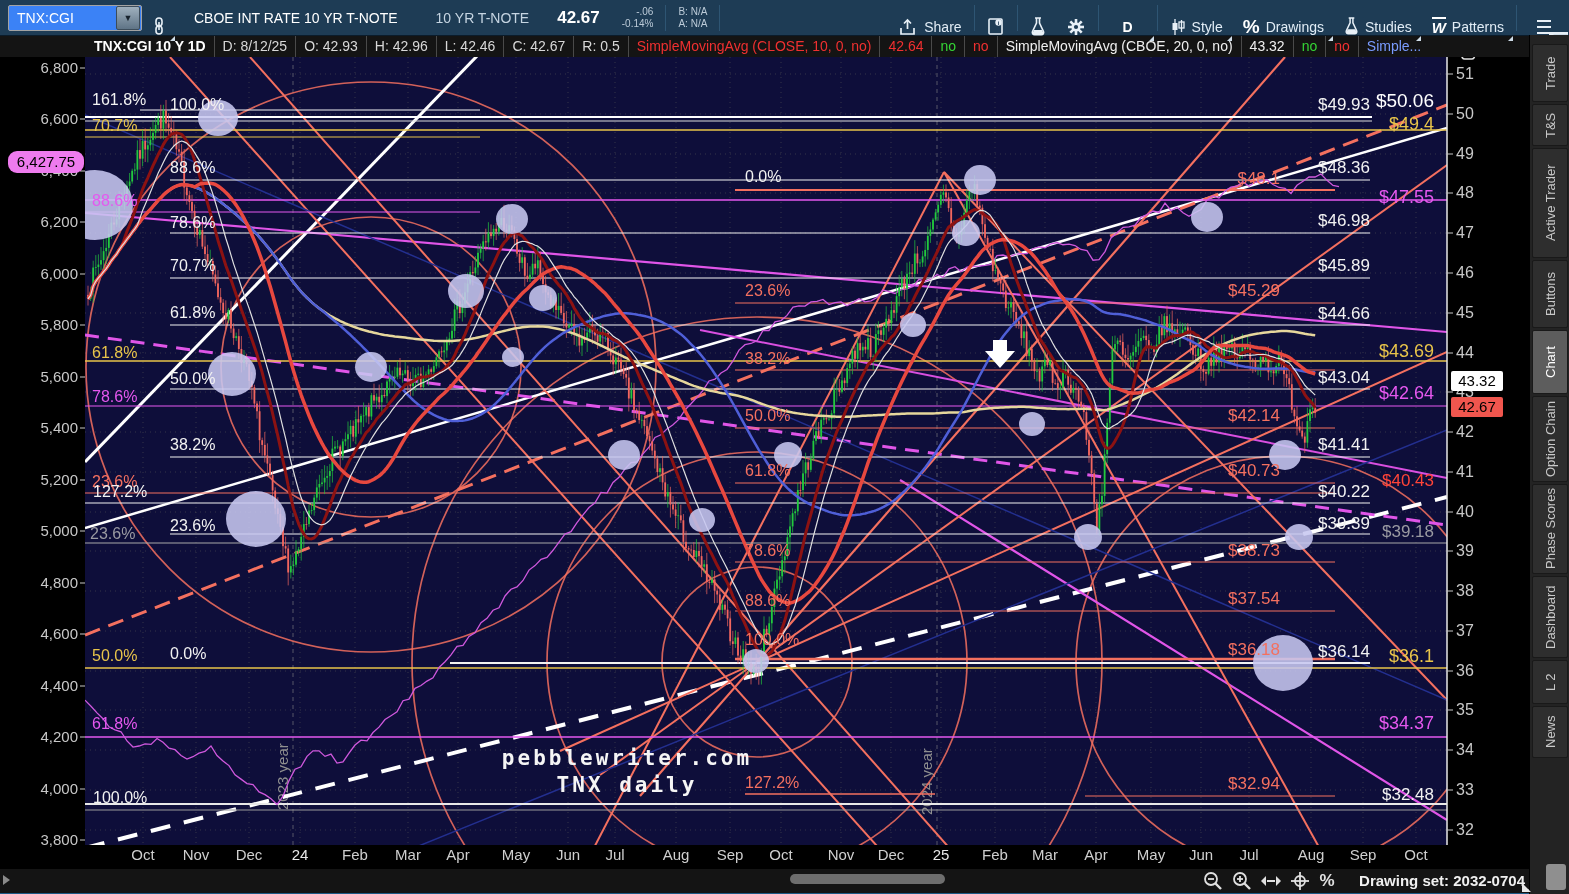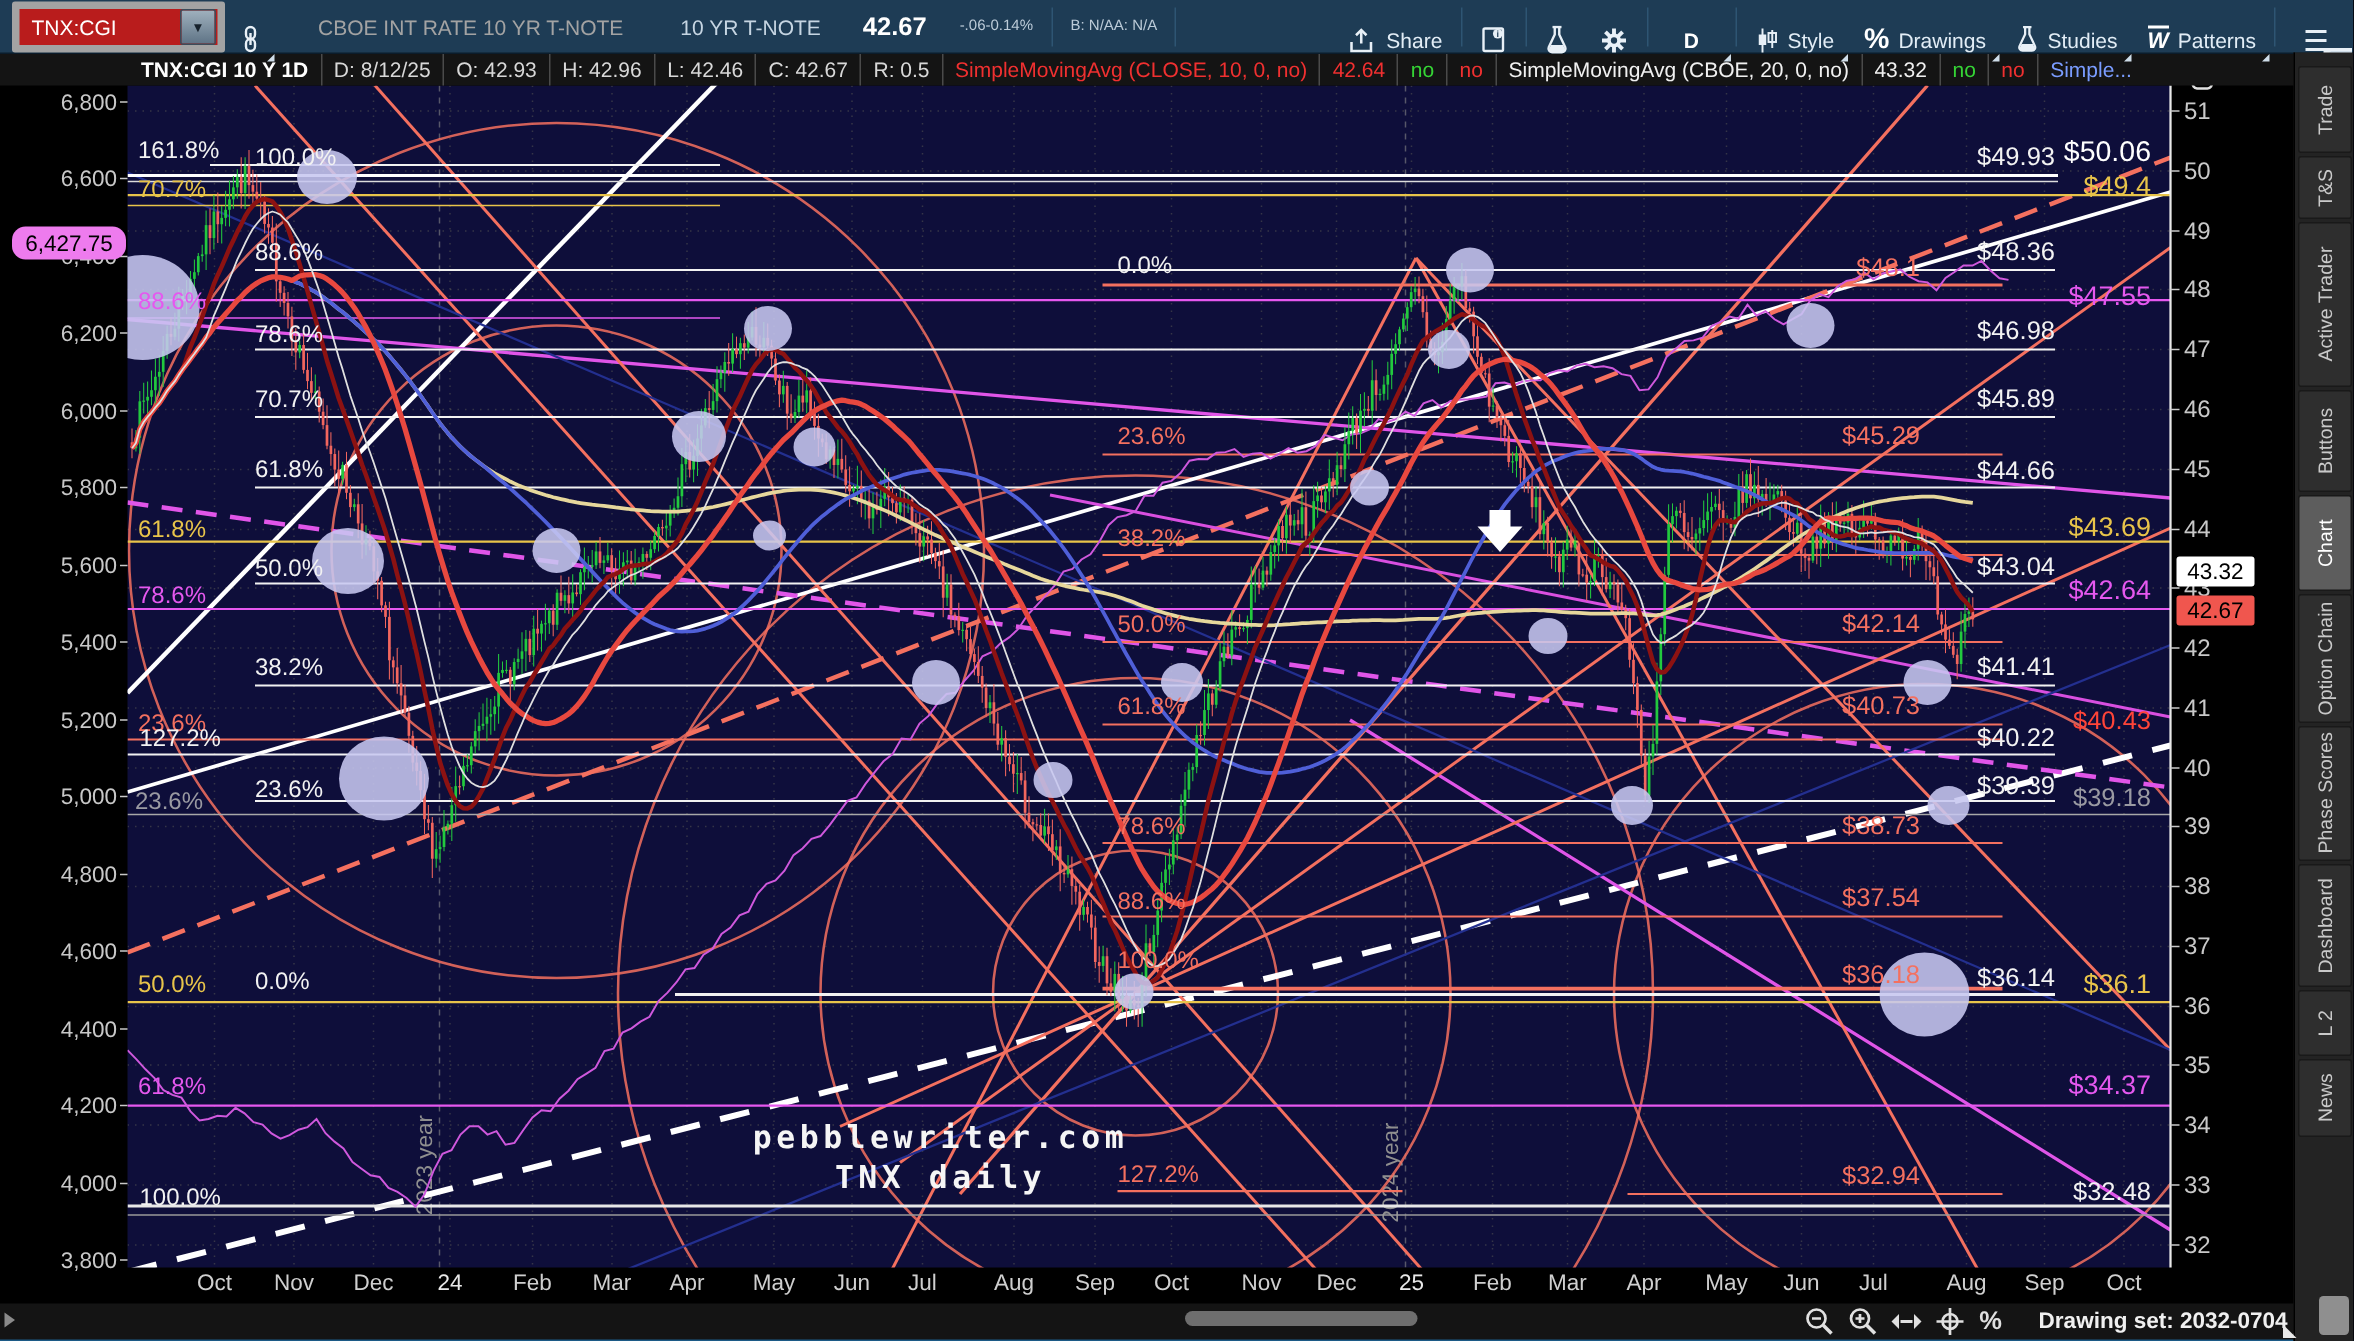--- a/index.html
+++ b/index.html
@@ -1,28 +1,28 @@
 <!DOCTYPE html>
 <html><head>
 <meta charset="utf-8">
 <style>
   html,body{margin:0;padding:0;background:#000;}
   .app{position:relative;width:1569px;height:894px;overflow:hidden;background:#000;font-family:"Liberation Sans",sans-serif;}
   
   .toolbar{position:absolute;top:0;left:0;width:1569px;height:35px;background:#1e3c55;border-bottom:1px solid #0b1c2b;display:flex;align-items:center;color:#d5e4f0;font-size:13px;z-index:30;}
-  .symbox{display:flex;align-items:center;margin-left:8px;width:132px;height:24px;background:#b91c1c;border:5px solid #a3a3a3;border-radius:2px;}
+  .symbox{display:flex;align-items:center;margin-left:8px;width:132px;height:24px;background:#3b82f6;border:1px solid #a3a3a3;border-radius:2px;}
   .symbox .sym{flex:1;padding-left:8px;color:#fff;font-size:14px;}
   .symdd{width:22px;height:22px;margin-right:1px;background:linear-gradient(#9fb0bd,#5f7486);border:1px solid #3c4c5a;border-radius:2px;display:flex;align-items:center;justify-content:center;color:#17222c;font-size:9px;}
   .tb-ic{display:flex;align-items:center;justify-content:center;position:relative;height:34px;padding:0 10px;margin-top:18px;}
   .tb-ic svg{display:block;}
   .tb-lbl{margin-left:6px;color:#e2edf6;font-size:14px;}
   .tb-div{width:1px;height:26px;background:#2e5573;margin:0 2px;}
-  .twoline{display:flex;flex-direction:row;align-items:flex-end;font-size:10px;line-height:12px;color:#bccbd8;margin:0 10px;}
+  .twoline{display:flex;flex-direction:column;align-items:flex-end;font-size:10px;line-height:12px;color:#bccbd8;margin:0 10px;}
   .price{color:#fff;font-size:17px;font-weight:bold;margin:0 12px 0 28px;}
-  .desc{margin-left:28px;color:#a3a3a3;font-size:14px;}
+  .desc{margin-left:18px;color:#ffffff;font-size:14px;}
   .inst{margin-left:38px;color:#c6d5e2;font-size:14px;}
   .dd{position:absolute;right:1px;bottom:3px;width:0;height:0;border-left:5px solid transparent;border-bottom:5px solid #cfdde9;}
   .rightgrp{margin-left:auto;display:flex;align-items:center;height:35px;}
   .wbold{font-weight:bold;color:#fff;}
   .pat-w{font-size:15px;color:#fff;border-top:2px solid #fff;padding-top:0px;font-style:italic;font-weight:bold;}
   .bars span{display:block;width:14px;height:2px;background:#e8f0f7;margin:2px 0;}
   
   .strip{position:absolute;top:35px;left:0;width:1569px;height:22px;background:#141414;display:flex;align-items:stretch;padding-left:86px;z-index:25;box-sizing:border-box;font-size:14px;}
   .cell{display:flex;align-items:center;padding:0 8px;border-right:1px solid #4a4a4a;white-space:nowrap;}
   .cell:last-child{border-right:none;}

